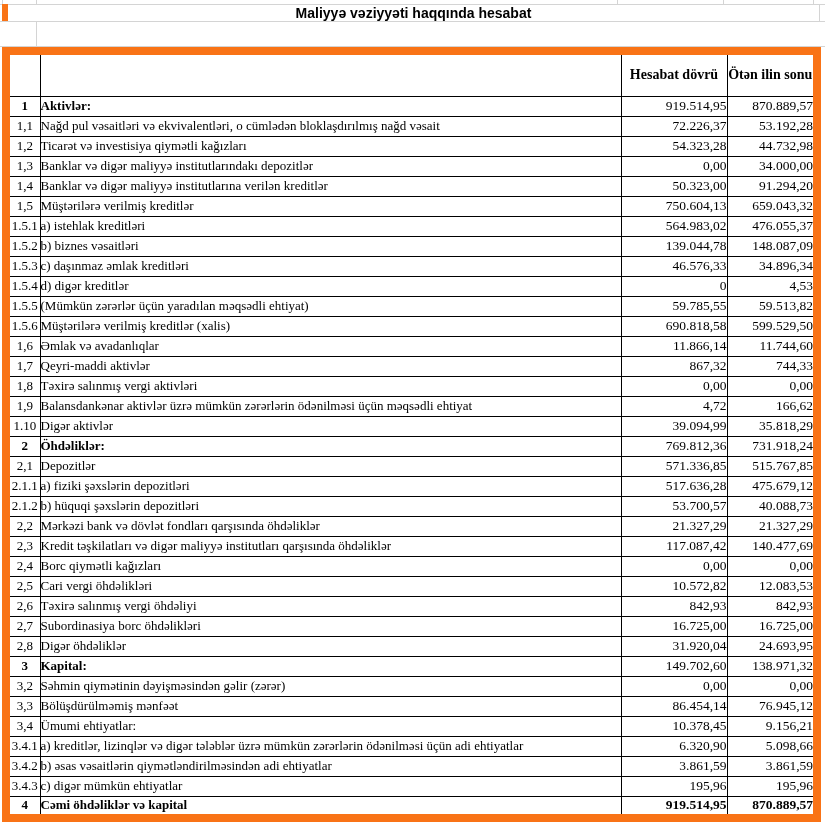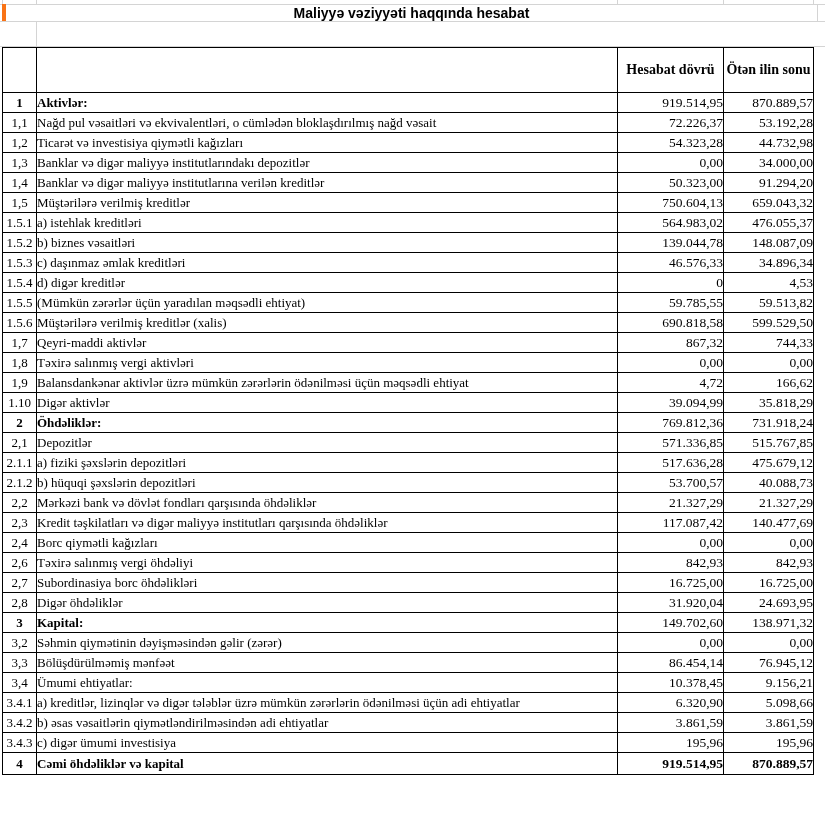--- a/index.html
+++ b/index.html
@@ -11,40 +11,40 @@
     font-family: "Liberation Serif", serif;
     color: #000000;
     overflow: hidden;
   }
   
   .grid-h { position: absolute; height: 1px; background: #d4d4d4; left: 0; width: 825px; }
   .grid-v { position: absolute; width: 1px; background: #d4d4d4; }
 
   .title-row {
     position: absolute; left: 2px; top: 4px; width: 811px; height: 17px;
-    border-left: 4px solid #f97316; border-right: 1px solid #d4d4d4;
+    border-left: 6px solid #f97316; border-right: 1px solid #d4d4d4;
     display: flex; align-items: center; justify-content: center;
     font-family: "Liberation Sans", sans-serif;
     font-weight: bold; font-size: 14px;
   }
   .meta-row {
     position: absolute; left: 2px; top: 22px; width: 811px; height: 25px;
     border-left: 1px solid #d4d4d4; border-right: 1px solid #d4d4d4;
     display: flex; align-items: center; justify-content: space-between;
     font-weight: bold; font-size: 14px;
   }
   .meta-row .date { padding-left: 37px; }
   .meta-row .unit { padding-right: 3px; }
 
   table.fin {
     position: absolute; left: 2px; top: 47px;
     width: 811px;
     border-collapse: collapse;
     table-layout: fixed;
-    border: 1px solid #f97316;
+    border: 8px solid #f97316;
     font-size: 13px;
   }
   table.fin td, table.fin th {
     border: 1px solid #000;
     padding: 0;
     overflow: hidden;
     white-space: nowrap;
     vertical-align: middle;
   }
   tr.hdr { height: 45px; }
@@ -157,20 +157,26 @@
       <td class="c-num">59.785,55</td>
       <td class="c-num">59.513,82</td>
     </tr>
         <tr class="r">
       <td class="c-no">1.5.6</td>
       <td class="c-label">Müştərilərə verilmiş kreditlər (xalis)</td>
       <td class="c-num">690.818,58</td>
       <td class="c-num">599.529,50</td>
     </tr>
         <tr class="r">
+      <td class="c-no">1,6</td>
+      <td class="c-label">Əmlak və avadanlıqlar</td>
+      <td class="c-num">11.866,14</td>
+      <td class="c-num">11.744,60</td>
+    </tr>
+        <tr class="r">
       <td class="c-no">1,7</td>
       <td class="c-label">Qeyri-maddi aktivlər</td>
       <td class="c-num">867,32</td>
       <td class="c-num">744,33</td>
     </tr>
         <tr class="r">
       <td class="c-no">1,8</td>
       <td class="c-label">Təxirə salınmış vergi aktivləri</td>
       <td class="c-num">0,00</td>
       <td class="c-num">0,00</td>
@@ -223,20 +229,26 @@
       <td class="c-num">117.087,42</td>
       <td class="c-num">140.477,69</td>
     </tr>
         <tr class="r">
       <td class="c-no">2,4</td>
       <td class="c-label">Borc qiymətli kağızları</td>
       <td class="c-num">0,00</td>
       <td class="c-num">0,00</td>
     </tr>
         <tr class="r">
+      <td class="c-no">2,5</td>
+      <td class="c-label">Cari vergi öhdəlikləri</td>
+      <td class="c-num">10.572,82</td>
+      <td class="c-num">12.083,53</td>
+    </tr>
+        <tr class="r">
       <td class="c-no">2,6</td>
       <td class="c-label">Təxirə salınmış vergi öhdəliyi</td>
       <td class="c-num">842,93</td>
       <td class="c-num">842,93</td>
     </tr>
         <tr class="r">
       <td class="c-no">2,7</td>
       <td class="c-label">Subordinasiya borc öhdəlikləri</td>
       <td class="c-num">16.725,00</td>
       <td class="c-num">16.725,00</td>
@@ -278,21 +290,21 @@
       <td class="c-num">5.098,66</td>
     </tr>
         <tr class="r">
       <td class="c-no">3.4.2</td>
       <td class="c-label">b) əsas vəsaitlərin qiymətləndirilməsindən adi ehtiyatlar</td>
       <td class="c-num">3.861,59</td>
       <td class="c-num">3.861,59</td>
     </tr>
         <tr class="r">
       <td class="c-no">3.4.3</td>
-      <td class="c-label">c) digər ümumi investisiya</td>
+      <td class="c-label">c) digər mümkün ehtiyatlar</td>
       <td class="c-num">195,96</td>
       <td class="c-num">195,96</td>
     </tr>
         <tr class="r total">
       <td class="c-no">4</td>
       <td class="c-label">Cəmi öhdəliklər və kapital</td>
       <td class="c-num">919.514,95</td>
       <td class="c-num">870.889,57</td>
     </tr>
       </tbody>

